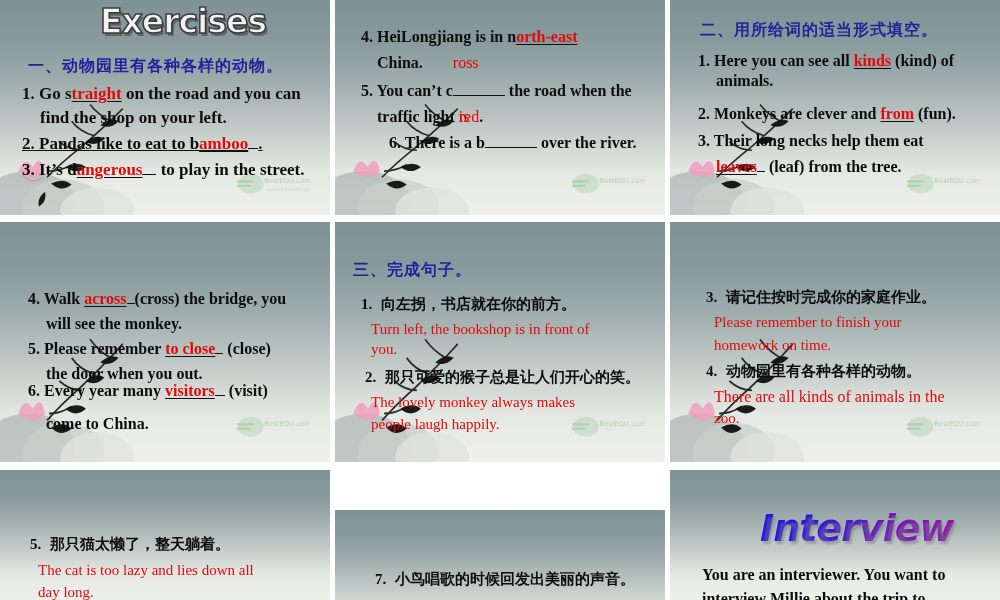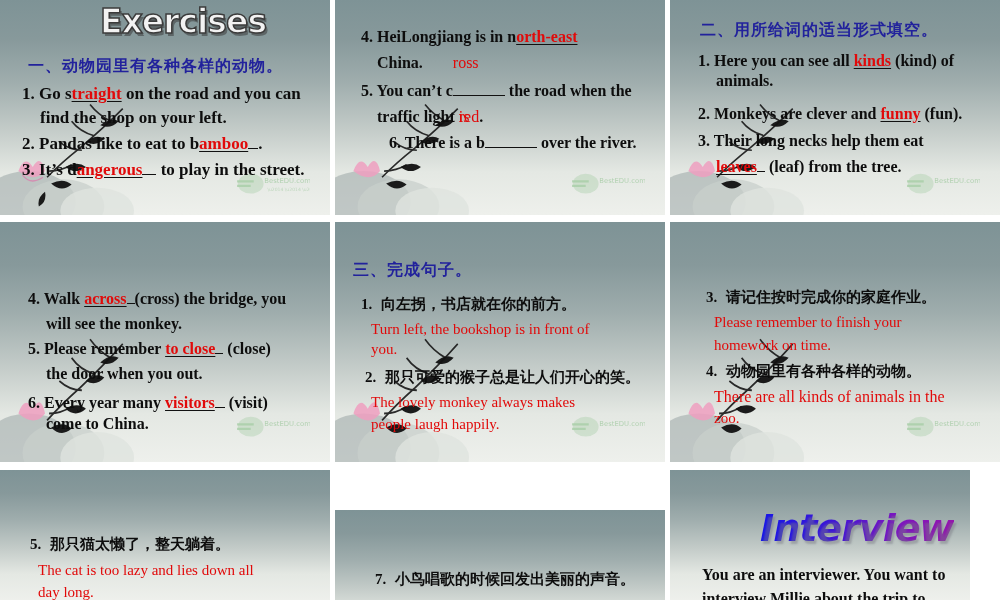--- a/index.html
+++ b/index.html
@@ -96,21 +96,21 @@
       <div class="wordart-ex" style="position:absolute;left:100px;top:4px;font-size:33px;line-height:36px;">Exercises</div>
 
       <div class="cn-head" style="position:absolute;left:28px;top:56px;font-size:16px;letter-spacing:1px;">一、动物园里有各种各样的动物。</div>
 
       <div class="line" style="position:absolute;left:22px;top:84px;font-size:17px;">
         <span>1.</span>
         <span>Go s</span><span class="red ul">traight</span><span> on the road and you can</span>
       </div>
       <div class="line" style="position:absolute;left:40px;top:108px;font-size:17px;">find the shop on your left.</div>
 
-      <div class="line" style="position:absolute;left:22px;top:134px;font-size:17px;">
+      <div class="line" style="position:absolute;left:22px;top:134px;font-size:17px;text-decoration:underline;">
         <span>2.</span>
         <span>Pandas like to eat to b</span><span class="red ul">amboo</span><span class="blank" style="width:10px;"></span><span>.</span>
       </div>
 
       <div class="line" style="position:absolute;left:22px;top:160px;font-size:17px;">
         <span>3.</span>
         <span>It’s d</span><span class="red ul">angerous</span><span class="blank" style="width:14px;"></span><span> to play in the street.</span>
       </div>
     </div>
   </div>
@@ -206,21 +206,21 @@
       <div class="cn-head" style="position:absolute;left:30px;top:20px;font-size:16px;letter-spacing:1px;">二、用所给词的适当形式填空。</div>
 
       <div class="line" style="position:absolute;left:28px;top:52px;font-size:16px;">
         <span>1.</span>
         <span>Here you can see all </span><span class="red ul">kinds</span><span> (kind) of</span>
       </div>
       <div class="line" style="position:absolute;left:46px;top:72px;font-size:16px;">animals.</div>
 
       <div class="line" style="position:absolute;left:28px;top:105px;font-size:16px;">
         <span>2.</span>
-        <span>Monkeys are clever and </span><span class="red ul">funny</span><span> (fun).</span>
+        <span>Monkeys are clever and </span><span class="red ul">from</span><span> (fun).</span>
       </div>
 
       <div class="line" style="position:absolute;left:28px;top:132px;font-size:16px;">
         <span>3.</span>
         <span>Their long necks help them eat</span>
       </div>
       <div class="line" style="position:absolute;left:46px;top:158px;font-size:16px;">
         <span class="red ul">leaves</span><span class="blank" style="width:8px;"></span><span> (leaf) from the tree.</span>
       </div>
     </div>
@@ -263,21 +263,21 @@
         <span>Walk </span><span class="red ul">across</span><span class="blank" style="width:8px;"></span><span>(cross) the bridge, you</span>
       </div>
       <div class="line" style="position:absolute;left:46px;top:93px;font-size:16px;">will see the monkey.</div>
 
       <div class="line" style="position:absolute;left:28px;top:118px;font-size:16px;">
         <span>5.</span>
         <span>Please remember </span><span class="red ul">to close</span><span class="blank" style="width:8px;"></span><span> (close)</span>
       </div>
       <div class="line" style="position:absolute;left:46px;top:143px;font-size:16px;">the door when you out.</div>
 
-      <div class="line" style="position:absolute;left:28px;top:172px;font-size:16px;">
+      <div class="line" style="position:absolute;left:28px;top:160px;font-size:16px;">
         <span>6.</span>
         <span>Every year many </span><span class="red ul">visitors</span><span class="blank" style="width:10px;"></span><span> (visit)</span>
       </div>
       <div class="line" style="position:absolute;left:46px;top:193px;font-size:16px;">come to China.</div>
     </div>
   </div>
 
   <div class="slide" style="left:335px;top:222px;width:330px;height:240px;">
     <div class="bg"></div>
     <div class="deco">
@@ -393,21 +393,21 @@
     <div class="content">
       <div style="position:absolute;left:40px;top:60px;font-size:15px;">
         <span class="line">7.</span>
         <span class="cn" style="margin-left:5px;">小鸟唱歌的时候回发出美丽的声音。</span>
       </div>
       <div class="red-b" style="position:absolute;left:44px;top:90px;font-size:15px;">Birds make beautiful sounds when</div>
       <div class="red-b" style="position:absolute;left:44px;top:113px;font-size:15px;">they sing.</div>
     </div>
   </div>
 
-  <div class="slide" style="left:670px;top:470px;width:300px;height:130px;">
+  <div class="slide" style="left:670px;top:470px;width:330px;height:130px;">
     <div class="bg"></div>
     <div class="content">
 
       <div class="wordart-iv" style="position:absolute;left:90px;top:38px;font-size:38px;line-height:40px;">Interview</div>
       <div class="line" style="position:absolute;left:32px;top:96px;font-size:16px;">You are an interviewer. You want to</div>
       <div class="line" style="position:absolute;left:32px;top:120px;font-size:16px;">interview Millie about the trip to</div>
     </div>
   </div>
 
 </div>

